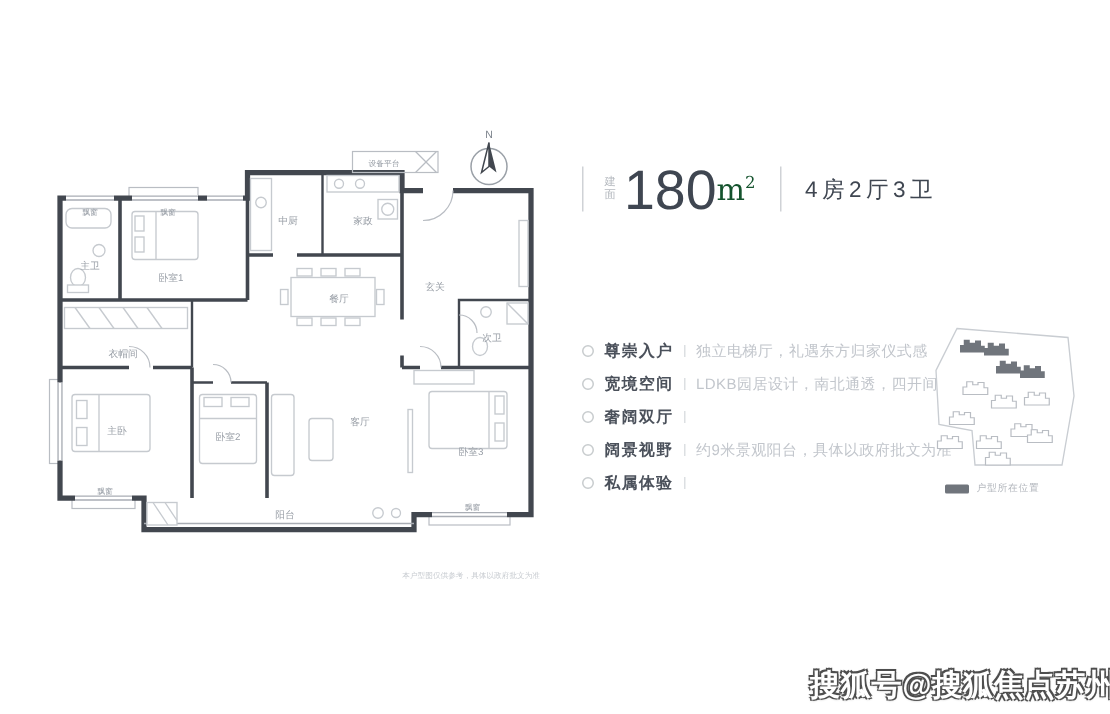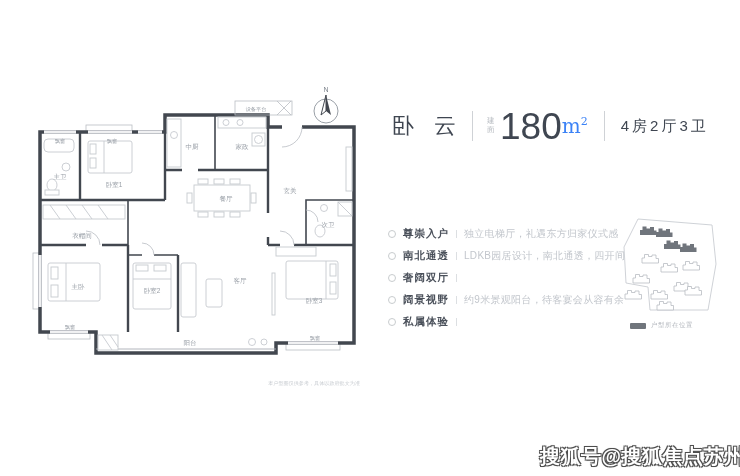--- a/index.html
+++ b/index.html
@@ -24,21 +24,21 @@
   .compass{position:absolute;left:306px;top:84px;width:40px;height:46px;}
   .compass .ring{stroke:#9aa0a7;fill:none;stroke-width:1;}
   .compass .ntxt{font-size:7px;fill:#7b828b;text-anchor:middle;}
   
   .hdr{position:absolute;left:392px;top:104px;height:44px;display:flex;align-items:center;}
   .hname{font-size:22px;color:#3f4651;letter-spacing:20px;font-weight:500;white-space:nowrap;}
   .hdiv{width:1px;height:30px;background:#cfd2d6;margin:0 14px 0 -4px;}
   .hdiv2{width:1px;height:30px;background:#cfd2d6;margin:0 16px;}
   .areapre{width:10px;font-size:7.5px;line-height:1.15;color:#b5b9bf;word-break:break-all;margin-right:3px;}
   .areaval{font-family:Liberation Sans, sans-serif;font-size:37px;color:#3f4651;line-height:1;}
-  .unit{font-family:"DejaVu Serif",serif;font-size:20px;color:#3b82f6;}
+  .unit{font-family:"DejaVu Serif",serif;font-size:20px;color:#14532d;}
   .unit sup{font-size:11px;}
   .spec{font-size:15px;color:#3f4651;letter-spacing:3px;white-space:nowrap;}
   
   .features{position:absolute;left:388px;top:229px;display:flex;flex-direction:column;gap:12px;}
   .feat{display:flex;align-items:center;height:10px;}
   .ring{width:6px;height:6px;border:1px solid #c8ccce;border-radius:50%;margin-right:7px;flex:0 0 auto;}
   .flabel{font-weight:700;font-size:10.5px;color:#4b515b;letter-spacing:1px;white-space:nowrap;}
   .fdiv{width:1px;height:8px;background:#dcdfe2;margin:0 7px;}
   .fdesc{font-size:10px;color:#c2c6cc;letter-spacing:.3px;white-space:nowrap;}
   
@@ -218,52 +218,51 @@
 </svg>
 
 <svg class="compass" viewBox="0 0 40 46">
   <text class="ntxt" x="20" y="8">N</text>
   <circle class="ring" cx="20" cy="27" r="12"></circle>
   <path d="M20,11 L25,31 L20,27 Z" fill="#42474f"></path>
   <path d="M20,11 L15,31 L20,27 Z" fill="none" stroke="#42474f" stroke-width="1"></path>
 </svg>
 
 <div class="hdr">
-  <span class="hname">卧云</span>
   <span class="hdiv"></span>
   <span class="areapre">建面</span>
   <span class="areaval">180</span>
   <span class="unit"><span>m</span><sup>2</sup></span>
   <span class="hdiv2"></span>
   <span class="spec">4房2厅3卫</span>
 </div>
 
 <div class="features">
   <div class="feat">
     <span class="ring"></span>
     <span class="flabel">尊崇入户</span>
     <span class="fdiv"></span>
     <span class="fdesc">独立电梯厅，礼遇东方归家仪式感</span>
   </div>
   <div class="feat">
     <span class="ring"></span>
-    <span class="flabel">南北通透</span>
+    <span class="flabel">宽境空间</span>
     <span class="fdiv"></span>
     <span class="fdesc">LDKB园居设计，南北通透，四开间朝南</span>
   </div>
   <div class="feat">
     <span class="ring"></span>
     <span class="flabel">奢阔双厅</span>
     <span class="fdiv"></span>
   </div>
   <div class="feat">
     <span class="ring"></span>
     <span class="flabel">阔景视野</span>
     <span class="fdiv"></span>
-    <span class="fdesc">约9米景观阳台，待客宴会从容有余</span>
+    <span class="fdesc">约9米景观阳台，具体以政府批文为准</span>
   </div>
   <div class="feat">
     <span class="ring"></span>
     <span class="flabel">私属体验</span>
     <span class="fdiv"></span>
   </div>
 </div>
 
 <svg class="sitemap" viewBox="0 0 112 104">
   <defs>

